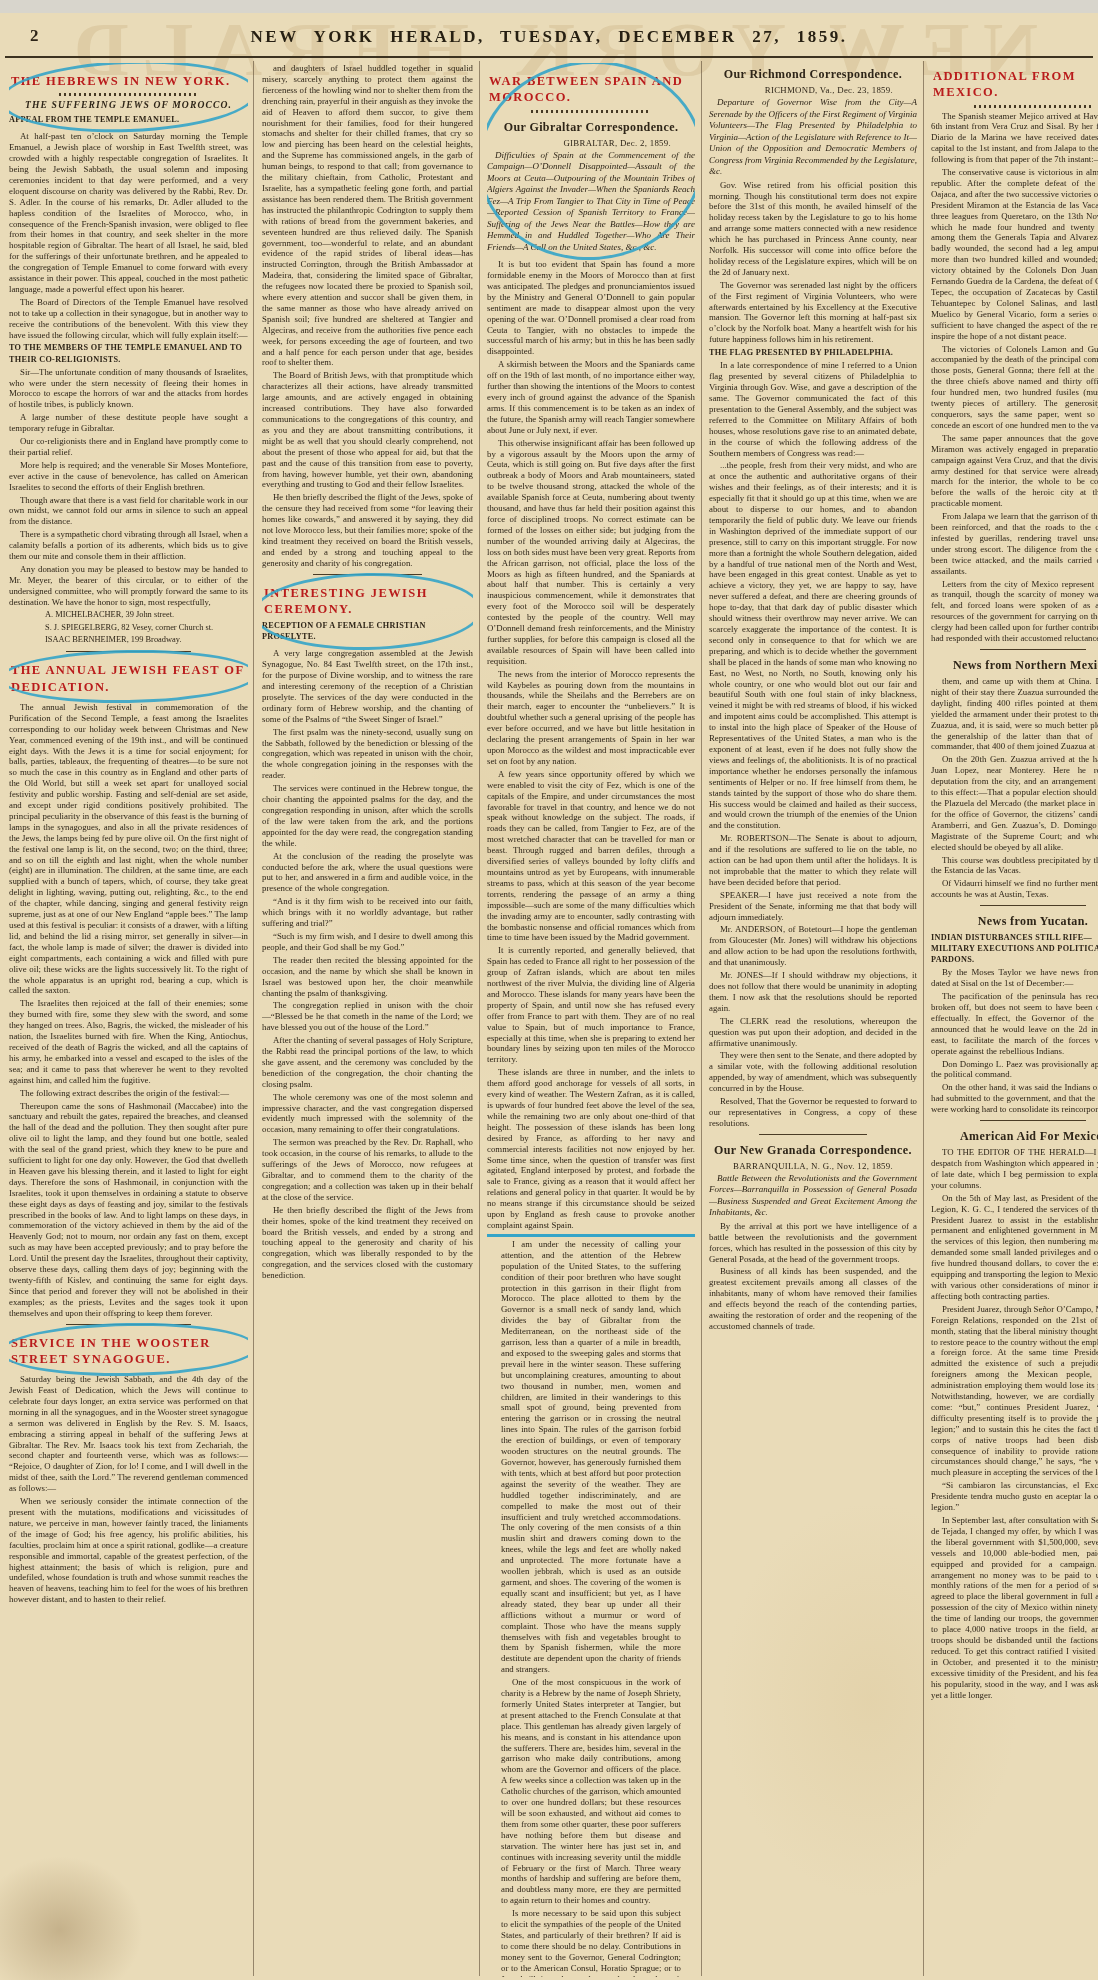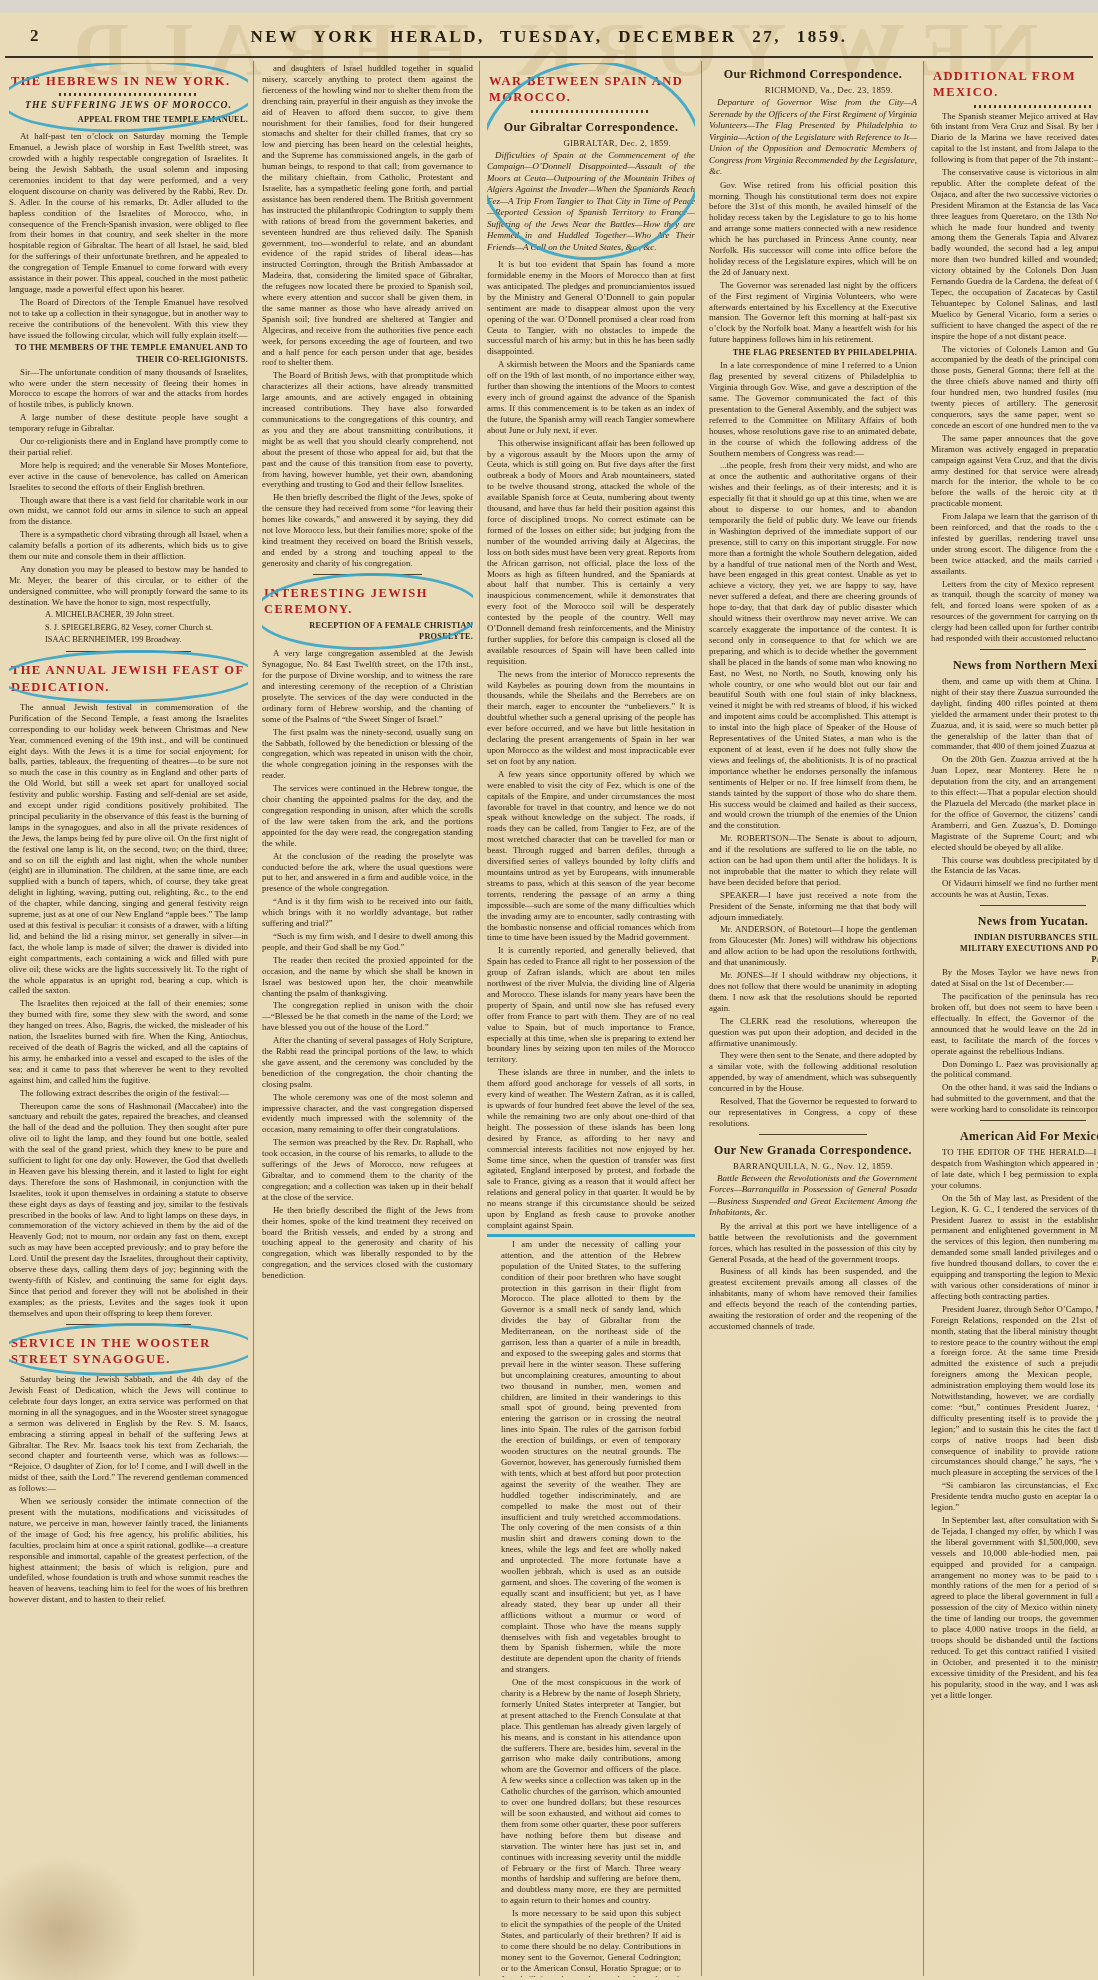--- a/index.html
+++ b/index.html
@@ -35,21 +35,21 @@
   .col1{left:9px;width:239px}
   .col2{left:262px;width:211px}
   .col3{left:487px;width:208px}
   .col4{left:709px;width:208px}
   .col5{left:931px;width:204px}
   .blk{margin:0 0 2px 0;}
   .headline{font-size:12.5px;font-weight:bold;letter-spacing:1.4px;
     padding:5px 2px 1px;line-height:1.3;color:#b91c1c;}
   .headline3{font-size:12px;font-weight:bold;text-align:center;letter-spacing:.4px;padding:4px 0 1px;}
   .subhead{font-size:9.6px;font-weight:bold;text-align:center;letter-spacing:1.1px;line-height:1.35;font-style:italic;}
-  .subhead2{font-size:8.2px;font-weight:bold;text-align:right;letter-spacing:.3px;line-height:1.35;}
+  .subhead2{font-size:8.2px;font-weight:bold;text-align:left;letter-spacing:.3px;line-height:1.35;}
   .dateline{font-size:8.8px;text-align:right;padding-right:24px;letter-spacing:.3px;}
   .deck{font-size:9px;font-style:italic;text-align:justify;line-height:1.28;text-indent:8px;}
   .body{font-size:8.8px;line-height:1.24;text-align:justify;text-indent:11px;}
   .signature{font-size:8.4px;line-height:1.3;padding-left:36px;}
   .rule{width:52%;margin:5px auto 4px;border-top:1px solid #4a3c26;height:0;}
   .fancyrule{width:58%;margin:3px auto 3px;height:3px;
     background:repeating-linear-gradient(90deg,#463924 0 2px,transparent 2px 5px);}
   .circled{position:relative;margin:5px 0 6px;}
   .circled::after{content:"";position:absolute;left:-9px;right:-9px;top:-7px;bottom:-7px;
     border:3px solid var(--annot,#35a4c8);border-radius:50%;
@@ -119,21 +119,21 @@
       <div class="circled" style="--tilt: -1deg;">
         <div class="blk headline">INTERESTING JEWISH CEREMONY.</div>
         <div class="blk subhead2">RECEPTION OF A FEMALE CHRISTIAN PROSELYTE.</div>
       </div>
       <div class="blk body">A very large congregation assembled at the Jewish Synagogue, No. 84 East Twelfth street, on the 17th inst., for the purpose of Divine worship, and to witness the rare and interesting ceremony of the reception of a Christian proselyte. The services of the day were conducted in the ordinary form of Hebrew worship, and the chanting of some of the Psalms of “the Sweet Singer of Israel.”</div>
       <div class="blk body">The first psalm was the ninety-second, usually sung on the Sabbath, followed by the benediction or blessing of the congregation, which was repeated in unison with the choir, the whole congregation joining in the responses with the reader.</div>
       <div class="blk body">The services were continued in the Hebrew tongue, the choir chanting the appointed psalms for the day, and the congregation responding in unison, after which the scrolls of the law were taken from the ark, and the portions appointed for the day were read, the congregation standing the while.</div>
       <div class="blk body">At the conclusion of the reading the proselyte was conducted before the ark, where the usual questions were put to her, and answered in a firm and audible voice, in the presence of the whole congregation.</div>
       <div class="blk body">“And is it thy firm wish to be received into our faith, which brings with it no worldly advantage, but rather suffering and trial?”</div>
       <div class="blk body">“Such is my firm wish, and I desire to dwell among this people, and their God shall be my God.”</div>
-      <div class="blk body">The reader then recited the proxied appointed for the occasion, and the name by which she shall be known in Israel was bestowed upon her, the choir meanwhile chanting the psalm of thanksgiving.</div>
+      <div class="blk body">The reader then recited the blessing appointed for the occasion, and the name by which she shall be known in Israel was bestowed upon her, the choir meanwhile chanting the psalm of thanksgiving.</div>
       <div class="blk body">The congregation replied in unison with the choir—“Blessed be he that cometh in the name of the Lord; we have blessed you out of the house of the Lord.”</div>
       <div class="blk body">After the chanting of several passages of Holy Scripture, the Rabbi read the principal portions of the law, to which she gave assent, and the ceremony was concluded by the benediction of the congregation, the choir chanting the closing psalm.</div>
       <div class="blk body">The whole ceremony was one of the most solemn and impressive character, and the vast congregation dispersed evidently much impressed with the solemnity of the occasion, many remaining to offer their congratulations.</div>
       <div class="blk body">The sermon was preached by the Rev. Dr. Raphall, who took occasion, in the course of his remarks, to allude to the sufferings of the Jews of Morocco, now refugees at Gibraltar, and to commend them to the charity of the congregation; and a collection was taken up in their behalf at the close of the service.</div>
       <div class="blk body">He then briefly described the flight of the Jews from their homes, spoke of the kind treatment they received on board the British vessels, and ended by a strong and touching appeal to the generosity and charity of his congregation, which was liberally responded to by the congregation, and the services closed with the customary benediction.</div>
     </div>
     <div class="col col3">
       <div class="circled" style="--tilt: -5deg;">
         <div class="blk headline">WAR BETWEEN SPAIN AND MOROCCO.</div>
         <div class="blk fancyrule"></div>

